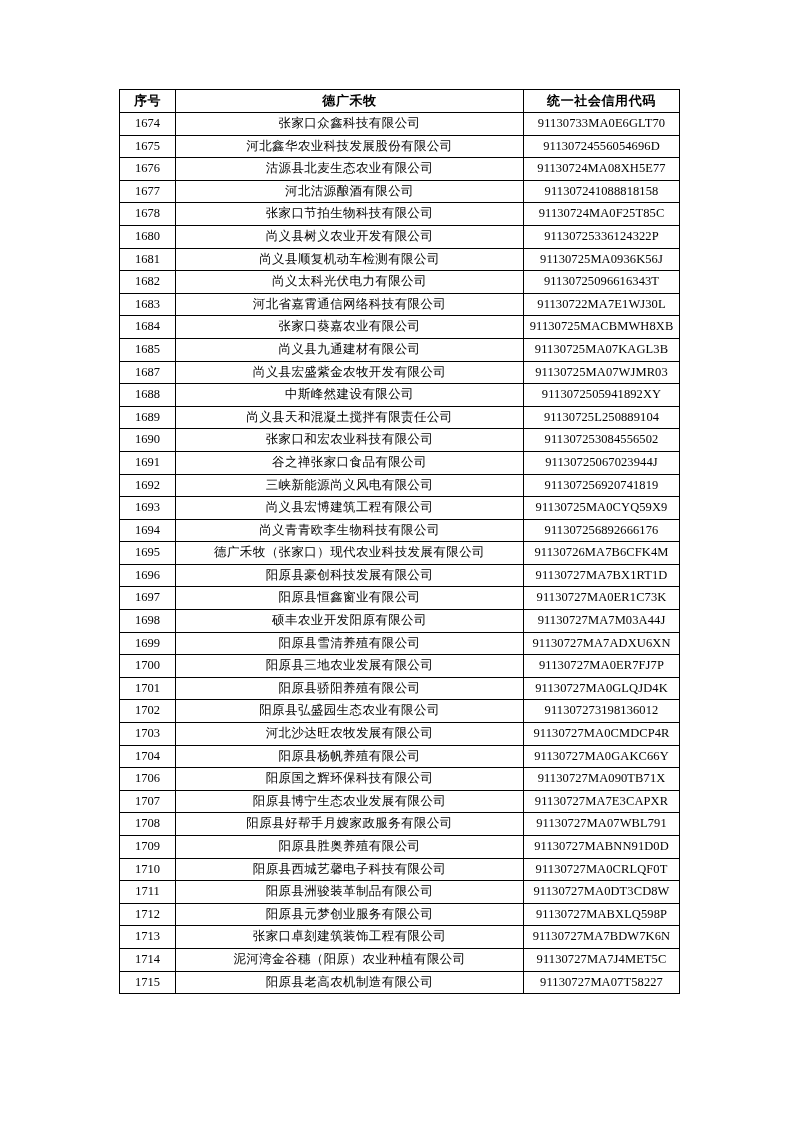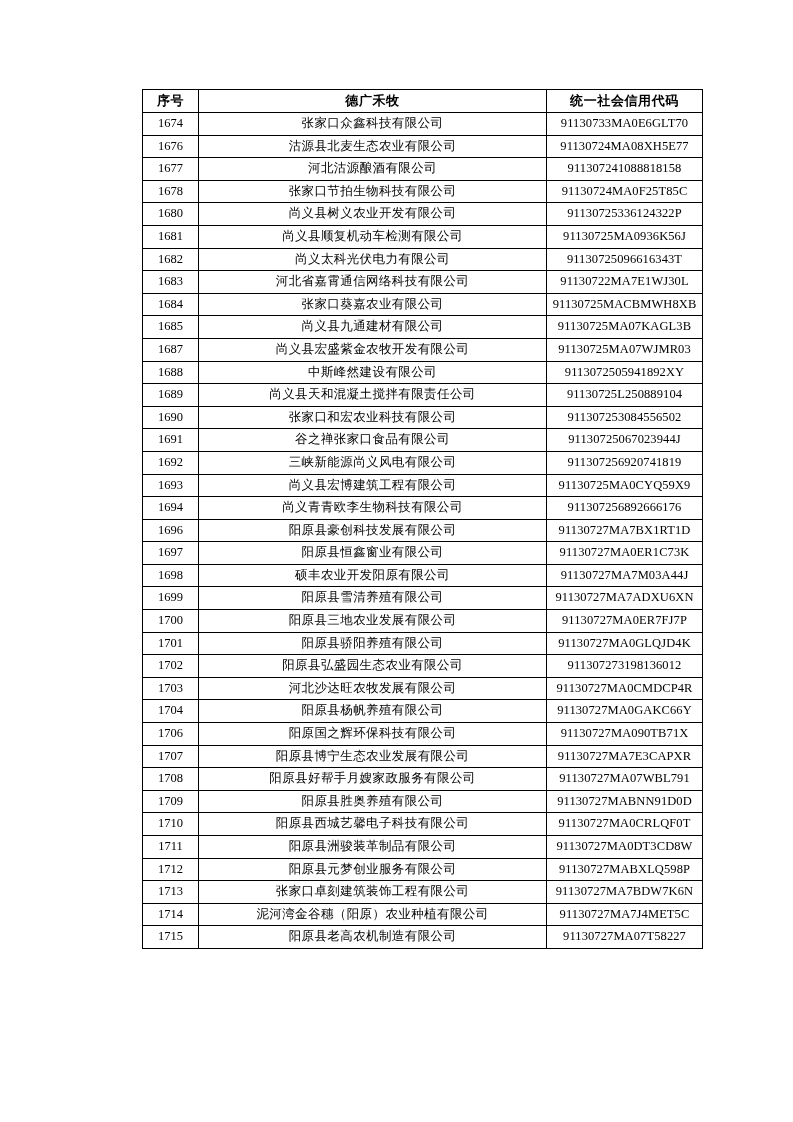--- a/index.html
+++ b/index.html
@@ -22,21 +22,20 @@
   .table-wrap {
     position: absolute;
     left: 119px;
     top: 89px;
     width: 560px;
   }
   table.reg-table {
     border-collapse: collapse;
     table-layout: fixed;
     width: 560px;
-    margin-left: 23px;
   }
   table.reg-table col.c-seq   { width: 56px; }
   table.reg-table col.c-name  { width: 348px; }
   table.reg-table col.c-code  { width: 156px; }
 
   table.reg-table th,
   table.reg-table td {
     border: 1px solid #000000;
     padding: 0;
     height: 21.6px;
@@ -91,20 +90,25 @@
           <th class="hdr-code">统一社会信用代码</th>
         </tr>
       </thead>
       <tbody id="table-body">
           <tr>
             <td class="seq-cell">1674</td>
             <td class="name-cell">张家口众鑫科技有限公司</td>
             <td class="code-cell">91130733MA0E6GLT70</td>
           </tr>
           <tr>
+            <td class="seq-cell">1675</td>
+            <td class="name-cell">河北鑫华农业科技发展股份有限公司</td>
+            <td class="code-cell">91130724556054696D</td>
+          </tr>
+          <tr>
             <td class="seq-cell">1676</td>
             <td class="name-cell">沽源县北麦生态农业有限公司</td>
             <td class="code-cell">91130724MA08XH5E77</td>
           </tr>
           <tr>
             <td class="seq-cell">1677</td>
             <td class="name-cell">河北沽源酿酒有限公司</td>
             <td class="code-cell">91130724108881​8158</td>
           </tr>
           <tr>
@@ -174,20 +178,25 @@
           </tr>
           <tr>
             <td class="seq-cell">1693</td>
             <td class="name-cell">尚义县宏博建筑工程有限公司</td>
             <td class="code-cell">91130725MA0CYQ59X9</td>
           </tr>
           <tr>
             <td class="seq-cell">1694</td>
             <td class="name-cell">尚义青青欧李生物科技有限公司</td>
             <td class="code-cell">91130725689266​6176</td>
+          </tr>
+          <tr>
+            <td class="seq-cell">1695</td>
+            <td class="name-cell">德广禾牧（张家口）现代农业科技发展有限公司</td>
+            <td class="code-cell">91130726MA7B6CFK4M</td>
           </tr>
           <tr>
             <td class="seq-cell">1696</td>
             <td class="name-cell">阳原县豪创科技发展有限公司</td>
             <td class="code-cell">91130727MA7BX1RT1D</td>
           </tr>
           <tr>
             <td class="seq-cell">1697</td>
             <td class="name-cell">阳原县恒鑫窗业有限公司</td>
             <td class="code-cell">91130727MA0ER1C73K</td>

